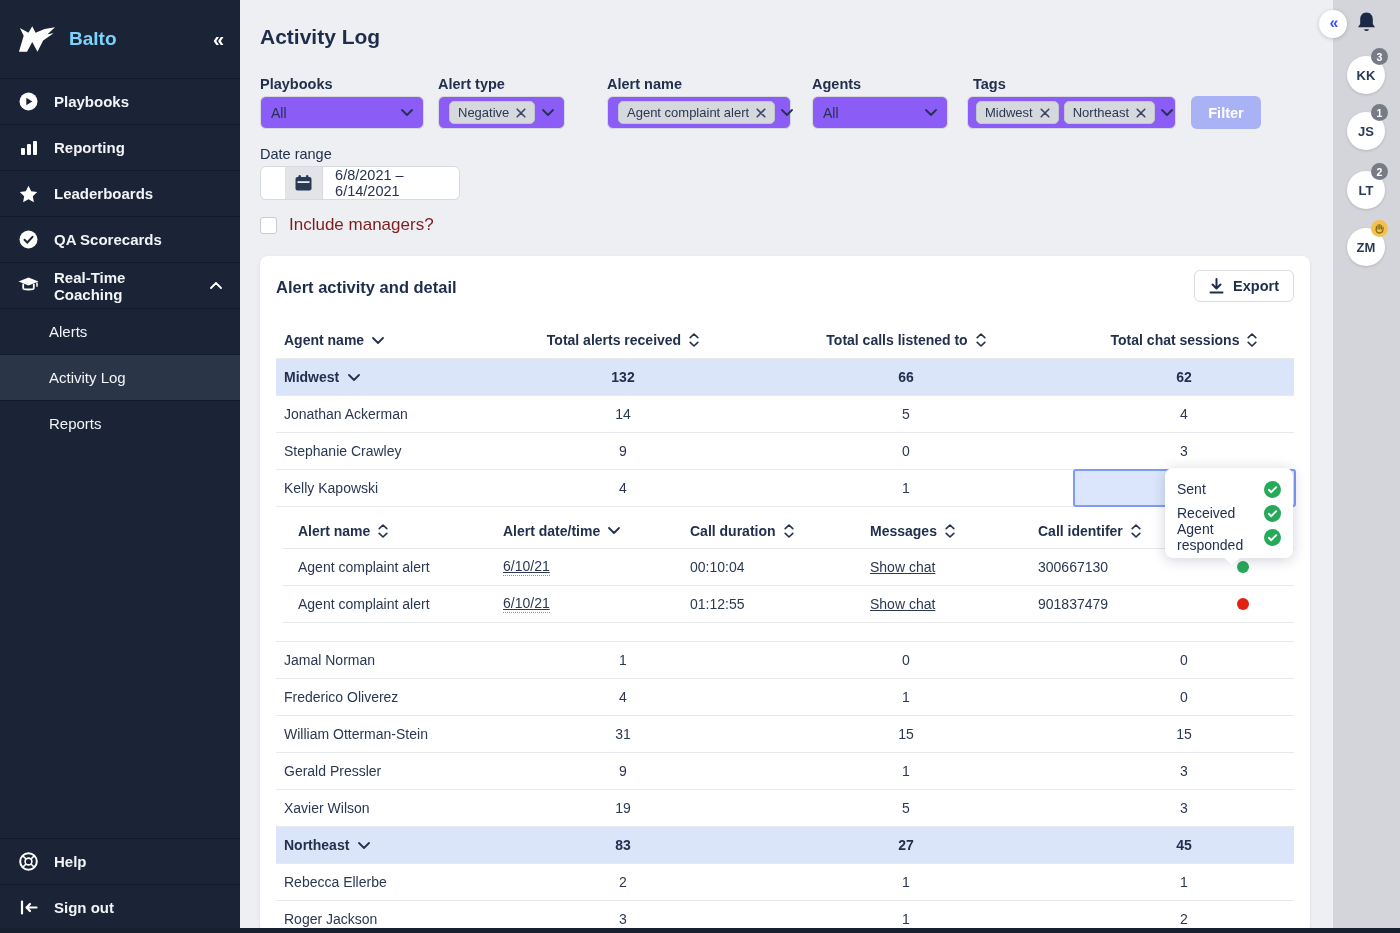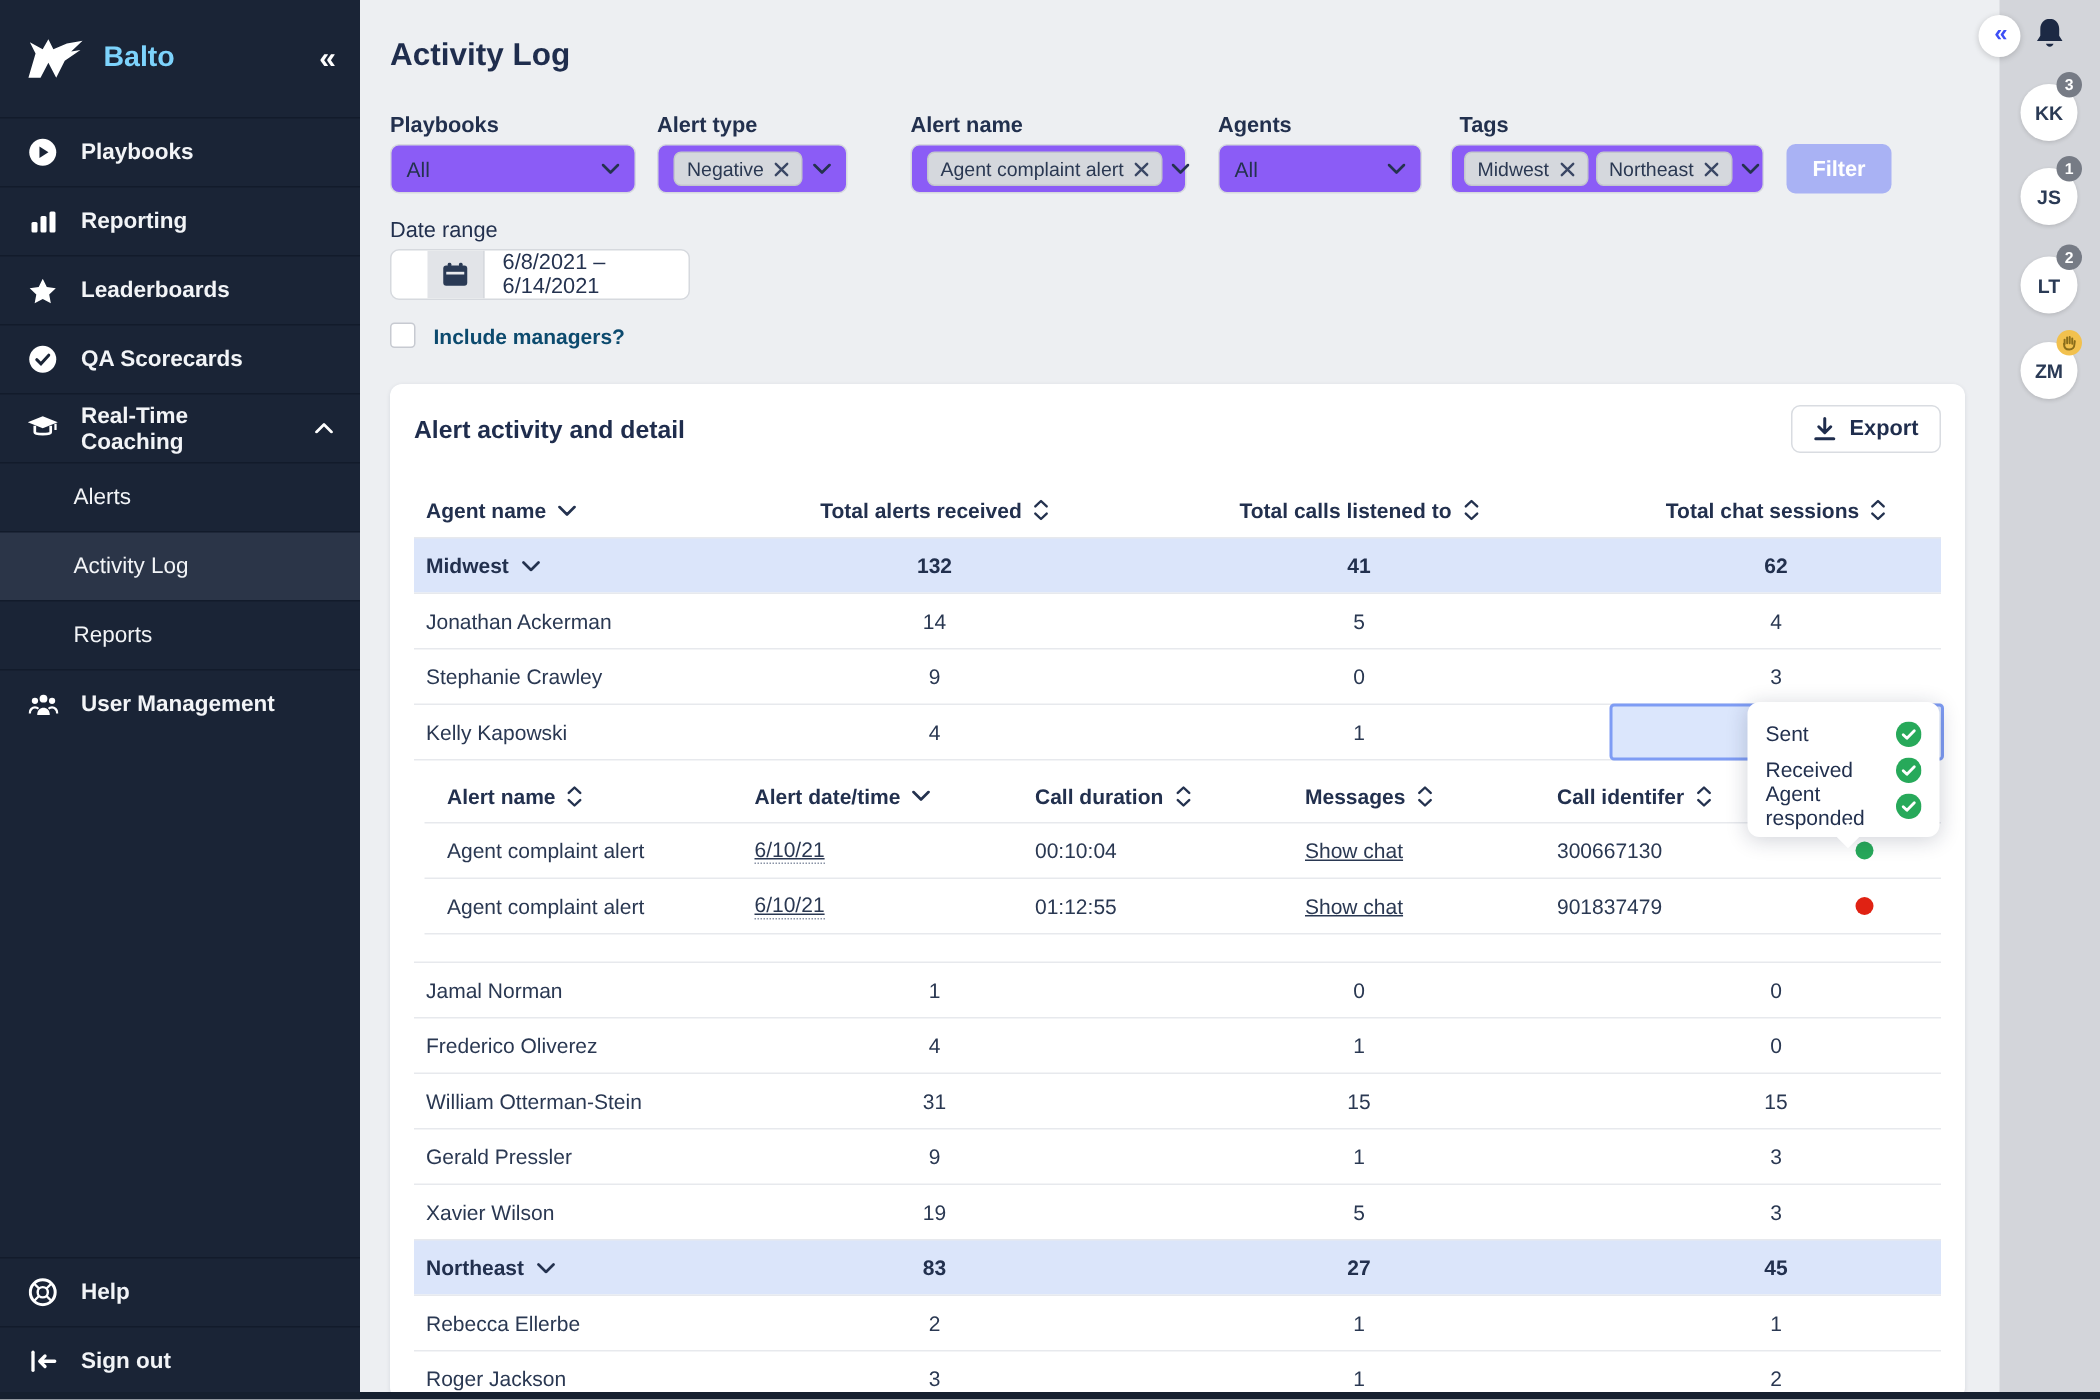--- a/index.html
+++ b/index.html
@@ -36,21 +36,21 @@
           color:#2a3852; display:inline-flex; align-items:center; gap:7px; white-space:nowrap; }
   .filter-btn { position:absolute; left:1191px; top:96px; width:70px; height:33px; background:#a9b2f4; color:#fff;
                 border:none; border-radius:6px; font-size:14.5px; font-weight:600; font-family:inherit; cursor:pointer; }
   .dr-label { position:absolute; left:260px; top:146px; font-size:14.5px; font-weight:400; color:#22304e; }
   .date-group { position:absolute; left:260px; top:166px; width:200px; height:34px; background:#fff;
                 border:1px solid #d6d9de; border-radius:6px; display:flex; align-items:center; overflow:hidden; cursor:pointer;padding-left:24px; }
   .cal-box { width:42px; height:100%; background:#e2e4e8; display:flex; align-items:center; justify-content:center; border-right:1px solid #d6d9de; }
   .date-text { padding-left:12px; font-size:14.5px; color:#24324f; }
   .cb-row { position:absolute; left:260px; top:215px; display:flex; align-items:center; gap:12px; }
   .checkbox { width:17px; height:17px; background:#fff; border:1px solid #c7cad1; border-radius:3px; cursor:pointer; }
-  .cb-label { font-size:14px; font-weight:700; color:#0c4a6e; }
+  .cb-label { font-size:17px; font-weight:400; color:#7f1d1d; }
 
   
   .card { position:absolute; left:260px; top:256px; width:1050px; height:677px; background:#fff;
           border-radius:8px; box-shadow:0 1px 3px rgba(20,30,60,.10); overflow:visible; }
   .card-header { display:flex; align-items:flex-start; padding:14px 16px 0; }
   .card-title { font-size:16.5px; font-weight:700; color:#1f2d4d; padding-top:8px; }
   .export-btn { margin-left:auto; height:32px; background:#fff; border:1px solid #d9dce1; border-radius:6px;
                 display:flex; align-items:center; gap:9px; padding:0 14px; font-size:14.5px; font-weight:600;
                 color:#1f2d4d; font-family:inherit; cursor:pointer; }
   .table { position:absolute; left:16px; top:66px; width:1018px; }
@@ -163,32 +163,20 @@
       </div>
       <div class="nav-item sub">
         <span>Alerts</span>
       </div>
       <div class="nav-item sub active">
         <span>Activity Log</span>
       </div>
       <div class="nav-item sub">
         <span>Reports</span>
       </div>
-      <div class="nav-item">
-        <span class="nav-icon">
-          <svg width="20" height="15" viewBox="0 0 20 15">
-            <circle cx="4.3" cy="5.2" r="2.1" fill="#fff"></circle>
-            <circle cx="15.7" cy="5.2" r="2.1" fill="#fff"></circle>
-            <circle cx="10" cy="3.8" r="2.6" fill="#fff"></circle>
-            <path d="M0.8 13.6 c0-2.6 1.9-4 3.5-4 .9 0 1.7.3 2.3.9 M19.2 13.6 c0-2.6-1.9-4-3.5-4-.9 0-1.7.3-2.3.9" stroke="#fff" stroke-width="1.6" fill="none"></path>
-            <path d="M5.8 14.6 c0-3.2 2-4.8 4.2-4.8 s4.2 1.6 4.2 4.8 Z" fill="#fff"></path>
-          </svg>
-        </span>
-        <span>User Management</span>
-      </div>
     </div>
   <div class="sidebar-footer" id="nav-footer">
       <div class="nav-item">
         <span class="nav-icon">
           <svg width="19" height="19" viewBox="0 0 19 19">
             <circle cx="9.5" cy="9.5" r="8.3" fill="none" stroke="#fff" stroke-width="2"></circle>
             <circle cx="9.5" cy="9.5" r="3.4" fill="none" stroke="#fff" stroke-width="1.6"></circle>
             <path d="M4 4 l3 3 M15 4 l-3 3 M4 15 l3-3 M15 15 l-3-3" stroke="#fff" stroke-width="1.6"></path>
           </svg>
         </span>
@@ -364,21 +352,21 @@
         <div class="tgrid row group">
           <div class="name">
             <span>Midwest</span>
             <span class="icon">
               <svg width="12" height="7" viewBox="0 0 12 7">
                 <path d="M1 1 L6 6 L11 1" stroke="#24324f" stroke-width="1.8" fill="none" stroke-linecap="round" stroke-linejoin="round"></path>
               </svg>
             </span>
           </div>
           <div class="num">132</div>
-          <div class="num">41</div>
+          <div class="num">66</div>
           <div class="num c4pad">62</div>
         </div>
         <div class="tgrid row">
           <div class="name">
             <span>Jonathan Ackerman</span>
           </div>
           <div class="num">14</div>
           <div class="num">5</div>
           <div class="num c4pad">4</div>
         </div>

